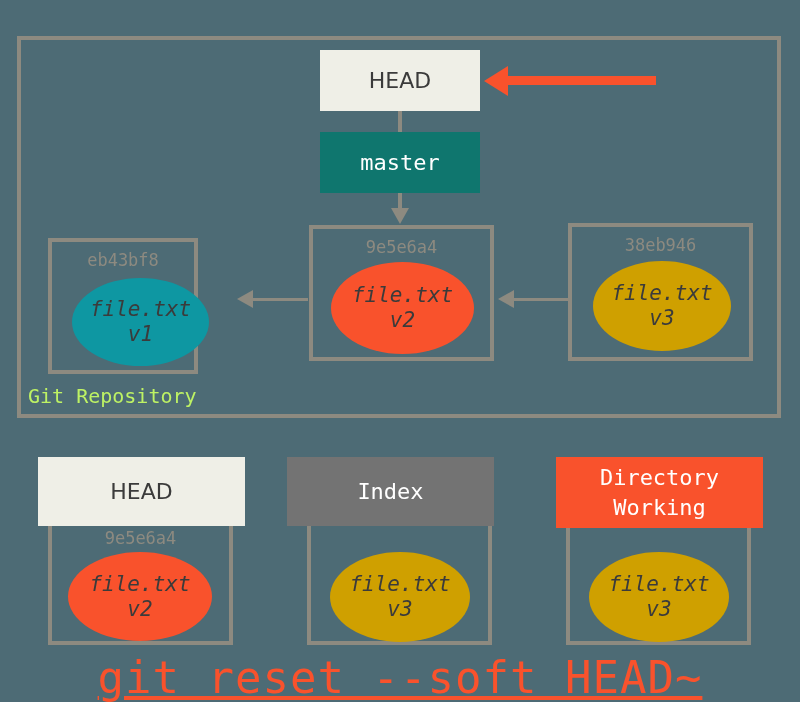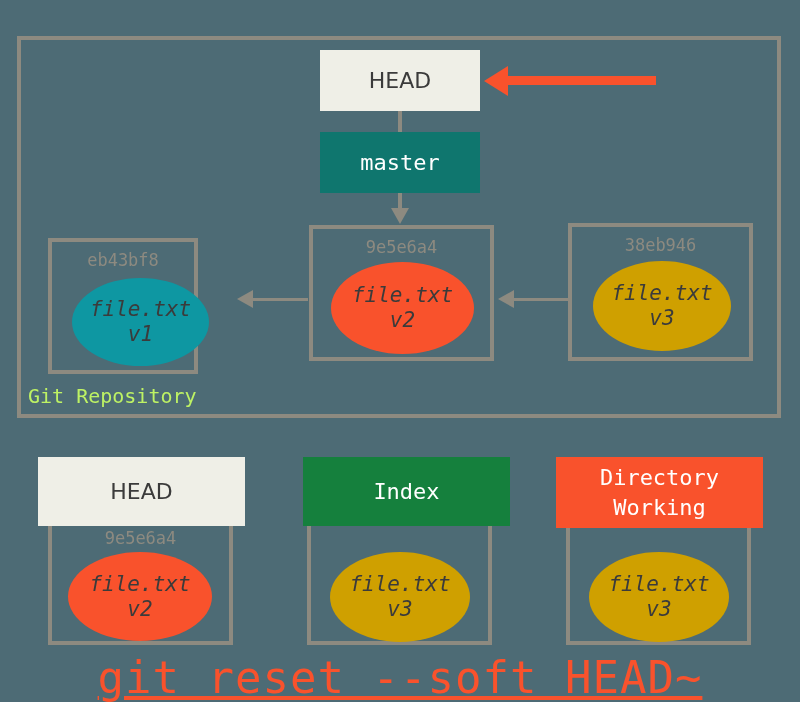--- a/index.html
+++ b/index.html
@@ -207,21 +207,21 @@
   <div class="abs stage-header" style="left:38px; top:437px; width:207px; height:69px; background:#efefe7; color:#3b3b3b; font-family:'DejaVu Sans', sans-serif;">
     <span>HEAD</span>
   </div>
   <div class="abs" style="left:48px; top:508px; width:185px; text-align:center; color:#8d8a80; font-size:17px;">9e5e6a4</div>
   <div class="abs blob" style="left:68px; top:532px; width:144px; height:89px; background:#f9522c;">
     <span>file.txt</span>
     <span>v2</span>
   </div>
 
   <div class="abs stage-body" style="left:307px; top:470px; width:185px; height:155px;"></div>
-  <div class="abs stage-header" style="left:303px; top:437px; width:207px; height:69px; background:#15803d; color:#ffffff;">
+  <div class="abs stage-header" style="left:287px; top:437px; width:207px; height:69px; background:#737373; color:#ffffff;">
     <span>Index</span>
   </div>
   <div class="abs blob" style="left:330px; top:532px; width:140px; height:90px; background:#cfa000;">
     <span>file.txt</span>
     <span>v3</span>
   </div>
 
   <div class="abs stage-body" style="left:566px; top:470px; width:185px; height:155px;"></div>
   <div class="abs stage-header" style="left:556px; top:437px; width:207px; height:71px; background:#f9522c; color:#ffffff; flex-direction:column;">
     <span>Directory</span>

